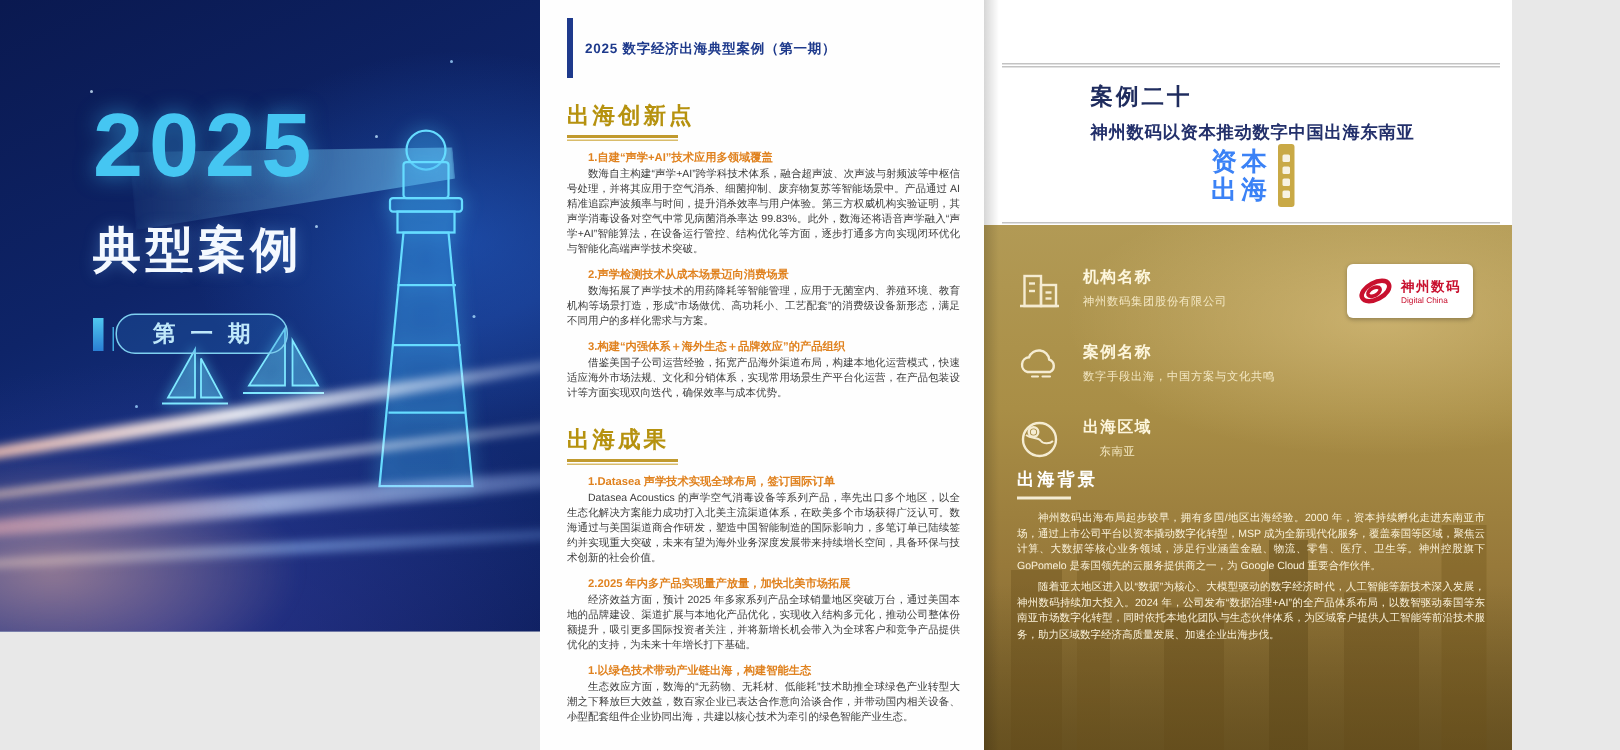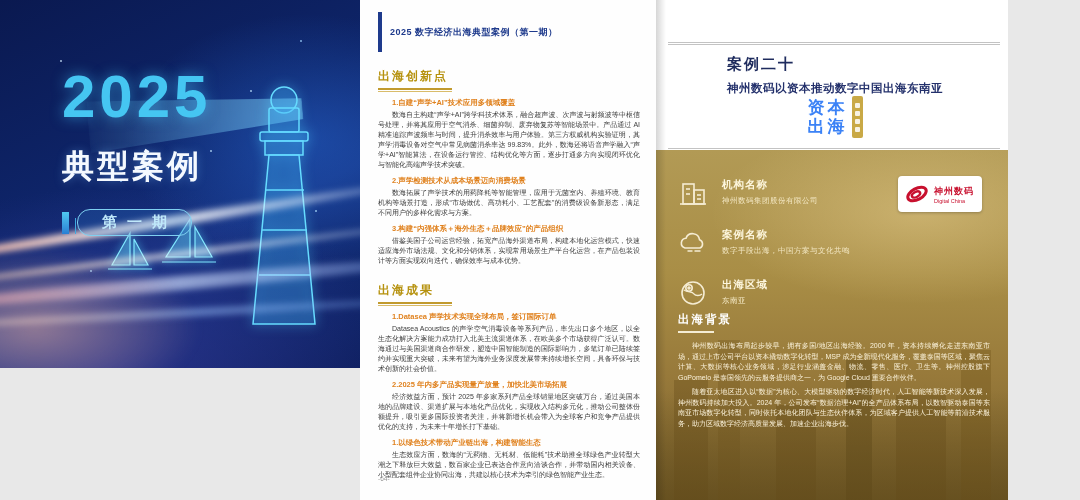--- a/index.html
+++ b/index.html
@@ -1,21 +1,21 @@
 <!DOCTYPE html>
 <html><head>
 <meta charset="utf-8">
 <style>
   * { margin:0; padding:0; box-sizing:border-box; }
   html,body { width:1080px; height:500px; overflow:hidden; background:#e8e8e8;
     font-family:"Liberation Sans", sans-serif; }
   .spread { display:flex; width:1080px; height:500px; }
 
   
-  .cover { position:relative; width:360px; height:368px; overflow:hidden;
+  .cover { position:relative; width:360px; height:421px; overflow:hidden;
     background:
       radial-gradient(ellipse 260px 180px at 85% 38%, rgba(40,110,220,.45), rgba(0,0,0,0) 70%),
       radial-gradient(ellipse 420px 240px at 30% 100%, rgba(60,60,160,.55), rgba(0,0,0,0) 75%),
       linear-gradient(155deg,#0a1950 0%,#0e2468 40%,#15317f 62%,#0b1e5c 100%); }
   .cover .stars { position:absolute; left:60px; top:60px; width:2px; height:2px; border-radius:50%;
     background:#cfeaff; box-shadow: 190px 30px 0 #bfe4ff, 240px -20px 0 #9fd4ff, 60px 120px 0 #8fc8ff,
       150px 90px 0 #bfe4ff, 255px 150px 0 #aee0ff, 30px 210px 0 #9fd4ff; opacity:.8; }
   .beam { position:absolute; left:88px; top:92px; width:215px; height:52px;
     background:linear-gradient(to left, rgba(130,220,255,.55), rgba(130,220,255,.05));
     clip-path:polygon(100% 30%, 0 0, 0 100%, 100% 70%); transform:rotate(-5deg); filter:blur(1px); }
@@ -47,21 +47,21 @@
         color:#b9cdf2; line-height:12px; }
   .cf-label { font-size:7px; font-weight:bold; color:#cfe0ff; }
   .cf-orgs { font-size:8px; }
   .cf-date { font-size:8px; margin-top:10px; letter-spacing:1px; }
 
   
   .page-mid { position:relative; width:296px; height:500px; background:#fefefe; padding:12px 16px 0 18px; }
   .mid-header { display:flex; align-items:center; }
   .mid-bar { width:4px; height:40px; background:#1e3a8c; margin-right:8px; }
   .mid-header-text { font-size:9px; font-weight:bold; color:#1e3a8c; letter-spacing:.5px; }
-  .sec-head { font-size:12px; font-weight:bold; color:#b6920f; letter-spacing:2px; margin-top:16px; }
+  .sec-head { font-size:15px; font-weight:bold; color:#b6920f; letter-spacing:2px; margin-top:16px; }
   .sec-rule { width:74px; height:4px; border-top:2px solid #c19a2e; border-bottom:1px solid #d9bc6a; margin-top:3px; }
   .item { margin-top:6px; }
   .item-title { font-size:7.5px; font-weight:bold; color:#e0821f; margin:5px 0 2px 14px; }
   .item-body { font-size:7px; line-height:10px; color:#3c3c3c; text-align:justify; text-indent:2em; }
   .page-num { position:absolute; left:18px; bottom:18px; font-size:6.5px; color:#9a9a9a; }
 
   
   .page-case { position:relative; width:352px; height:500px; background:#ffffff; }
   .gutter { position:absolute; left:0; top:0; width:10px; height:500px;
         background:linear-gradient(to right, rgba(0,0,0,.16), rgba(0,0,0,0)); z-index:5; }
@@ -91,21 +91,21 @@
         background:linear-gradient(rgba(0,0,0,0), rgba(90,68,22,.55)); }
   .logo-box { position:absolute; right:26px; top:26px; width:84px; height:36px; background:#fff;
         border-radius:4px; display:flex; align-items:center; padding:0 6px; box-shadow:0 1px 3px rgba(0,0,0,.25); }
   .logo-text { margin-left:4px; }
   .logo-cn { font-size:9px; font-weight:bold; color:#c8102e; letter-spacing:1px; }
   .logo-en { font-size:5.5px; color:#c8102e; }
   .info-rows { position:absolute; left:22px; top:28px; }
   .info-row { display:flex; align-items:flex-start; margin-bottom:20px; }
   .info-icon { width:30px; height:30px; margin-right:14px; flex:none; }
   .info-label { font-size:10.5px; font-weight:bold; color:#fdf6dd; letter-spacing:1px; }
-  .info-value { font-size:7.5px; color:#f3e7c2; margin-top:4px; letter-spacing:.5px; }
+  .info-value { font-size:7.5px; color:#f3e7c2; margin-top:4px; letter-spacing:.5px;text-align:center; }
   .bg-section { position:absolute; left:22px; top:162px; width:312px; }
   .bg-head { font-size:11.5px; font-weight:bold; color:#ffffff; letter-spacing:2px; }
   .bg-rule { width:36px; height:2px; background:#f4ecd4; margin:4px 0 8px; }
   .bg-para { font-size:7px; line-height:10.5px; color:#fbf2da; text-align:justify; text-indent:2em;
         margin-bottom:4px; }
 </style>
 </head>
 <body>
 
 <div class="spread">

